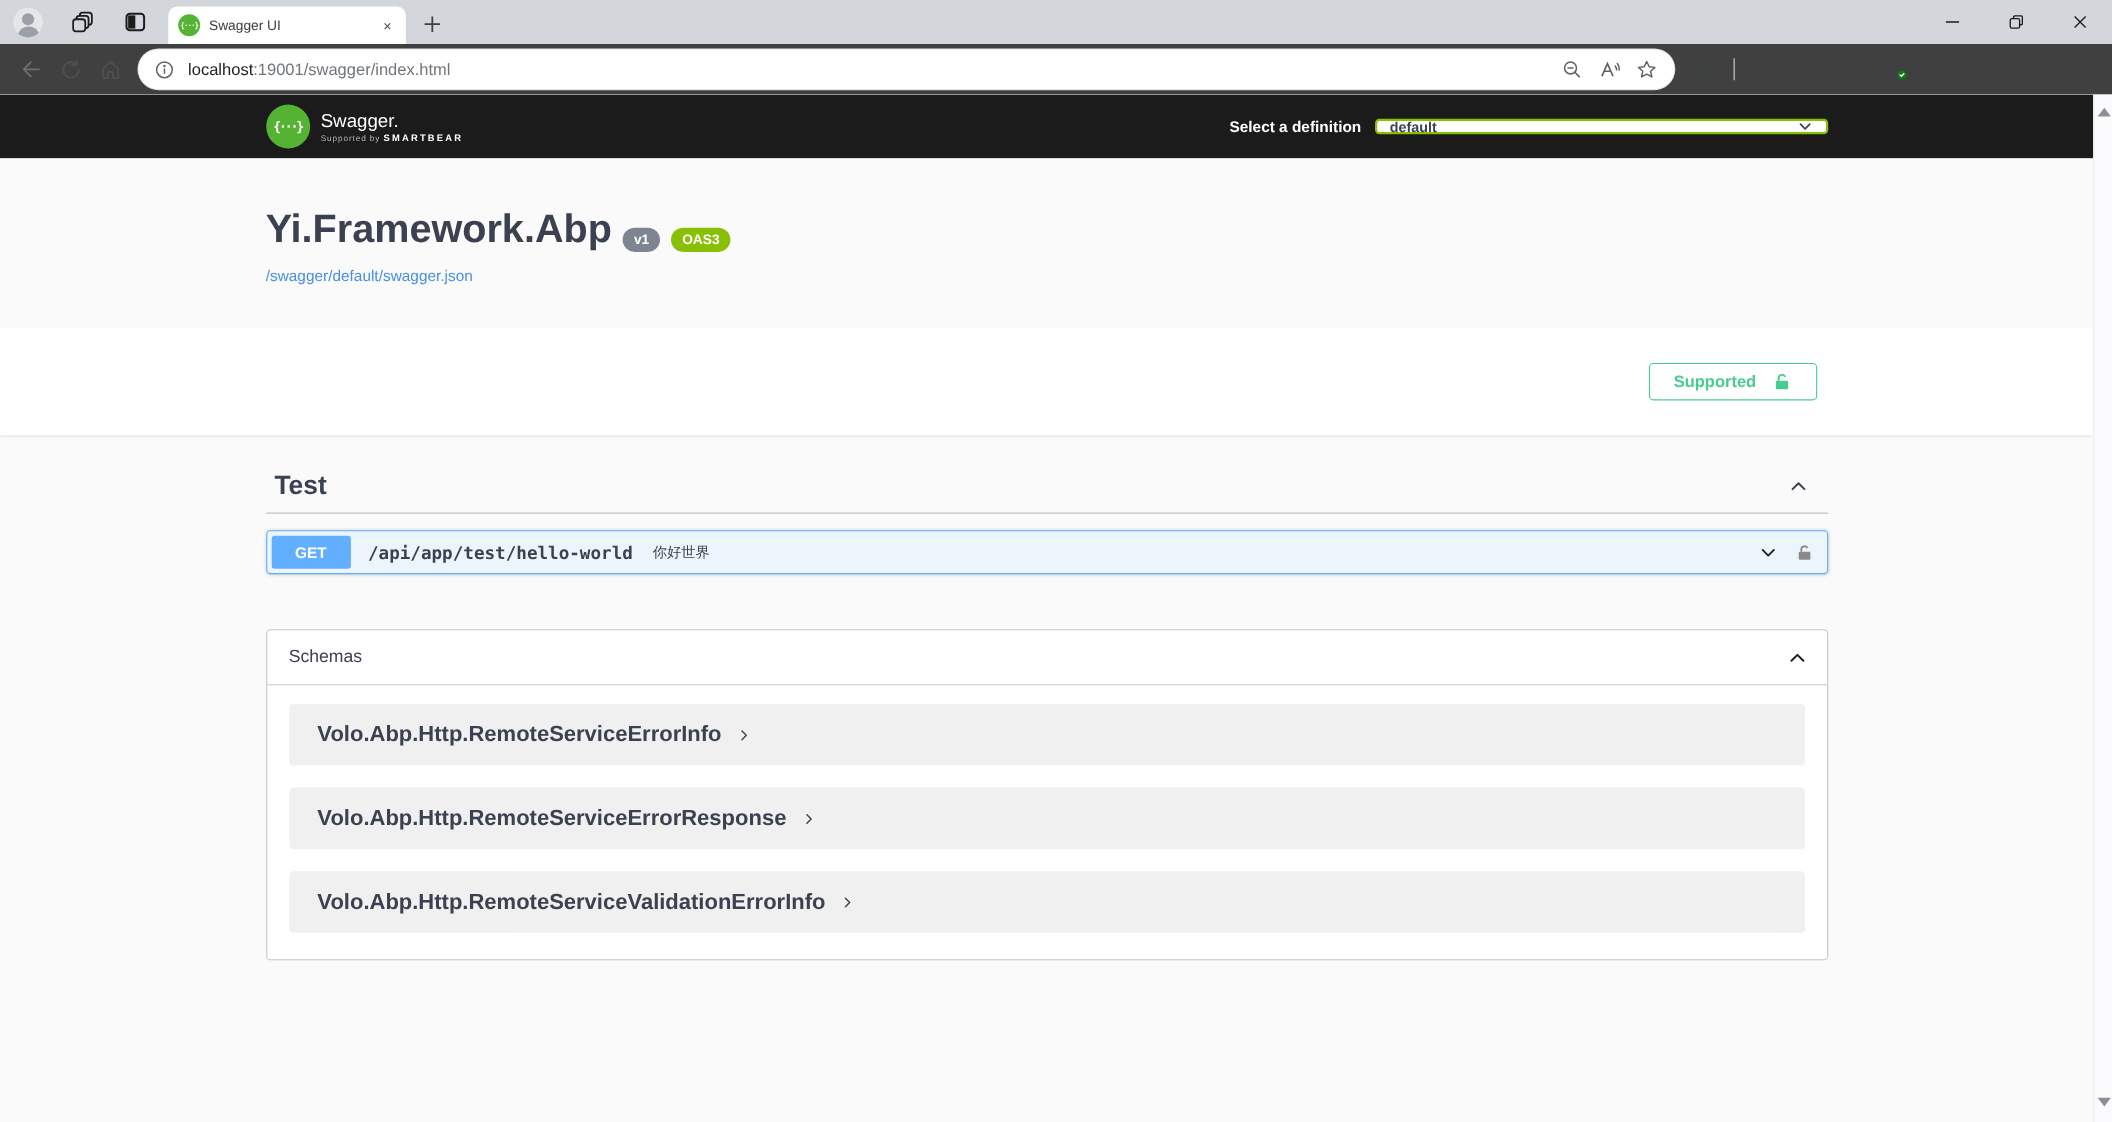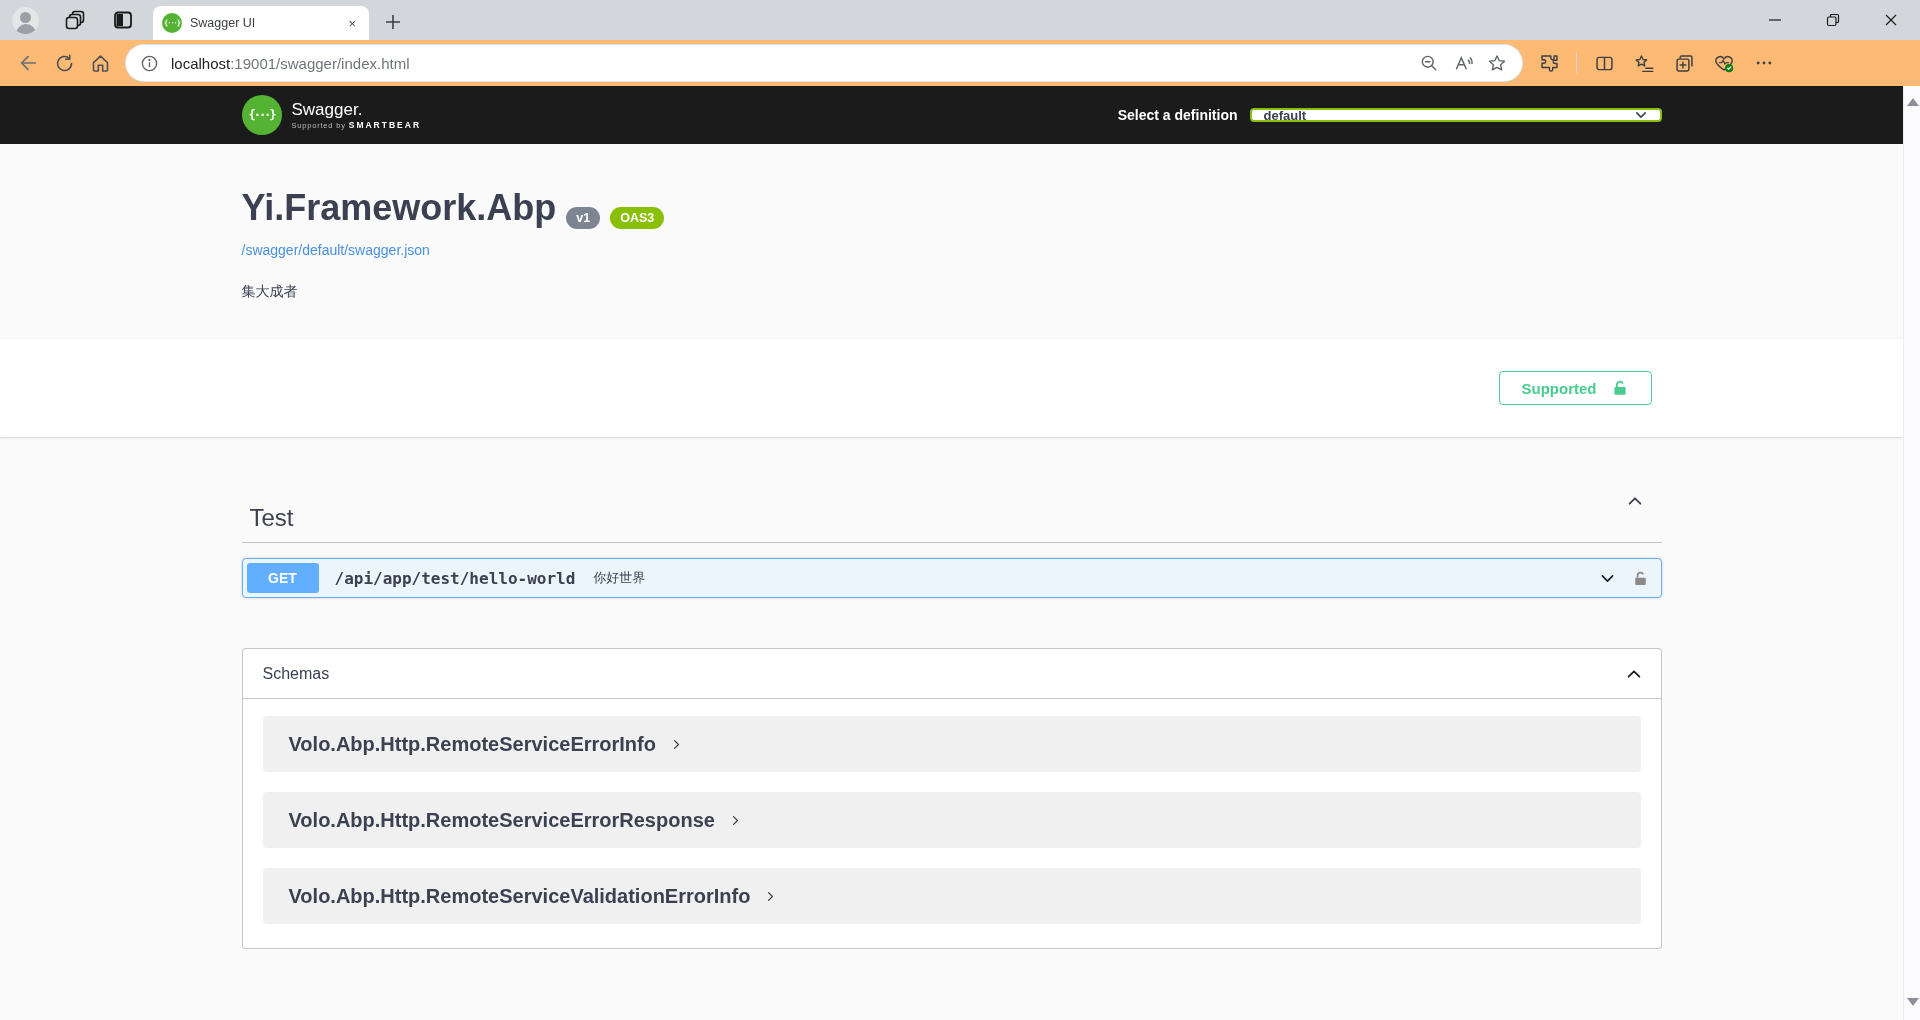--- a/index.html
+++ b/index.html
@@ -19,21 +19,21 @@
   .favicon { width:20px; height:20px; border-radius:50%; background:#54b332; color:#fff;
              display:flex; align-items:center; justify-content:center;
              font-family:"DejaVu Sans Mono", monospace; font-size:7px; font-weight:bold; letter-spacing:-1px; flex:none;}
   .tab-title { flex:1; font-size:12.5px; color:#3c4043; white-space:nowrap; overflow:hidden; }
   .tab-close { font-size:13px; color:#45494d; padding:2px 4px; }
   .newtab { margin-left:14px; margin-bottom:8px; color:#3c4043; }
 
   .win-controls { position:absolute; right:0; top:0; height:40px; display:flex; }
   .win-btn { width:58px; height:40px; display:flex; align-items:center; justify-content:center; color:#1b1b1b; }
 
-  .toolbar { height:46px; background:#fdba74; display:flex; align-items:center; padding:0 10px; }
+  .toolbar { height:46px; background:#404040; display:flex; align-items:center; padding:0 10px; }
   .nav-btn { width:36px; height:36px; display:flex; align-items:center; justify-content:center; color:#4c5055; }
   .addressbar { margin-left:8px; width:1396px; height:36px; border-radius:18px; background:#fff;
                 box-shadow:0 0 0 1px #e3e5e8, 0 1px 3px rgba(0,0,0,.07);
                 display:flex; align-items:center; padding:0 8px 0 14px; }
   .url-text { flex:1; font-size:15px; margin-left:12px; white-space:nowrap; overflow:hidden; }
   .url-host { color:#202124; }
   .url-rest { color:#70757a; }
   .bar-icon { width:34px; height:32px; display:flex; align-items:center; justify-content:center; color:#5f6368; }
   .after-bar { display:flex; align-items:center; margin-left:10px; gap:6px; }
   .after-bar .bar-icon { color:#3c4043; }
@@ -77,21 +77,21 @@
 
   .scheme-container { background:#fff; padding:32px 0; box-shadow:0 1px 2px 0 rgba(0,0,0,.15); }
   .scheme-container .wrap { display:flex; justify-content:flex-end; }
   .authorize-btn { display:flex; align-items:center; gap:14px; padding:7px 22px; margin-right:10px;
                    background:#fff; border:1.5px solid #49cc90; border-radius:4px;
                    color:#49cc90; font-size:15px; font-weight:700; cursor:pointer;
                    font-family:"Liberation Sans", sans-serif;}
 
   .tag-header { margin-top:26px; display:flex; align-items:center; justify-content:space-between;
                 padding:6px 18px 10px 8px; border-bottom:1px solid rgba(59,65,81,.3); }
-  .tag-title { font-size:24px; font-weight:400; color:#3b4151;margin-top:35px; }
+  .tag-title { font-size:24px; font-weight:700; color:#3b4151; }
 
   .opblock { margin-top:15px; border:1px solid #61affe; background:#ecf4fc; border-radius:4px;
              box-shadow:0 0 3px rgba(0,0,0,.19); display:flex; align-items:center; padding:4px 12px 4px 4px; height:40px; }
   .method-badge { width:72px; height:30px; display:flex; align-items:center; justify-content:center;
                   background:#61affe; color:#fff; font-size:14px; font-weight:700; border-radius:3px; flex:none; }
   .op-path { margin-left:16px; font-family:"DejaVu Sans Mono", monospace; font-size:16px; font-weight:700; color:#3b4151; }
   .op-desc { margin-left:18px; font-size:13px; color:#3b4151; }
   .op-right { margin-left:auto; display:flex; align-items:center; gap:16px; }
 
   .models { margin-top:50px; border:1px solid rgba(59,65,81,.3); border-radius:4px; background:#fff; }
@@ -276,21 +276,20 @@
     </div>
 
     <div class="info-section">
       <div class="wrap">
         <div class="title-row">
           <span class="api-title">Yi.Framework.Abp</span>
           <span class="badge badge-version">v1</span>
           <span class="badge badge-oas">OAS3</span>
         </div>
         <a class="spec-link" href="#">/swagger/default/swagger.json</a>
-        <div class="api-desc">集大成者</div>
       </div>
     </div>
 
     <div class="scheme-container">
       <div class="wrap">
         <button class="authorize-btn">
           <span>Supported</span>
           <svg width="18" height="18" viewBox="0 0 20 20">
             <path d="M6.5 9V6.5a3.5 3.5 0 0 1 6.7-1.4" fill="none" stroke="#49cc90" stroke-width="2"></path>
             <rect x="3.8" y="9" width="12.4" height="8.6" rx="1.2" fill="#49cc90"></rect>

